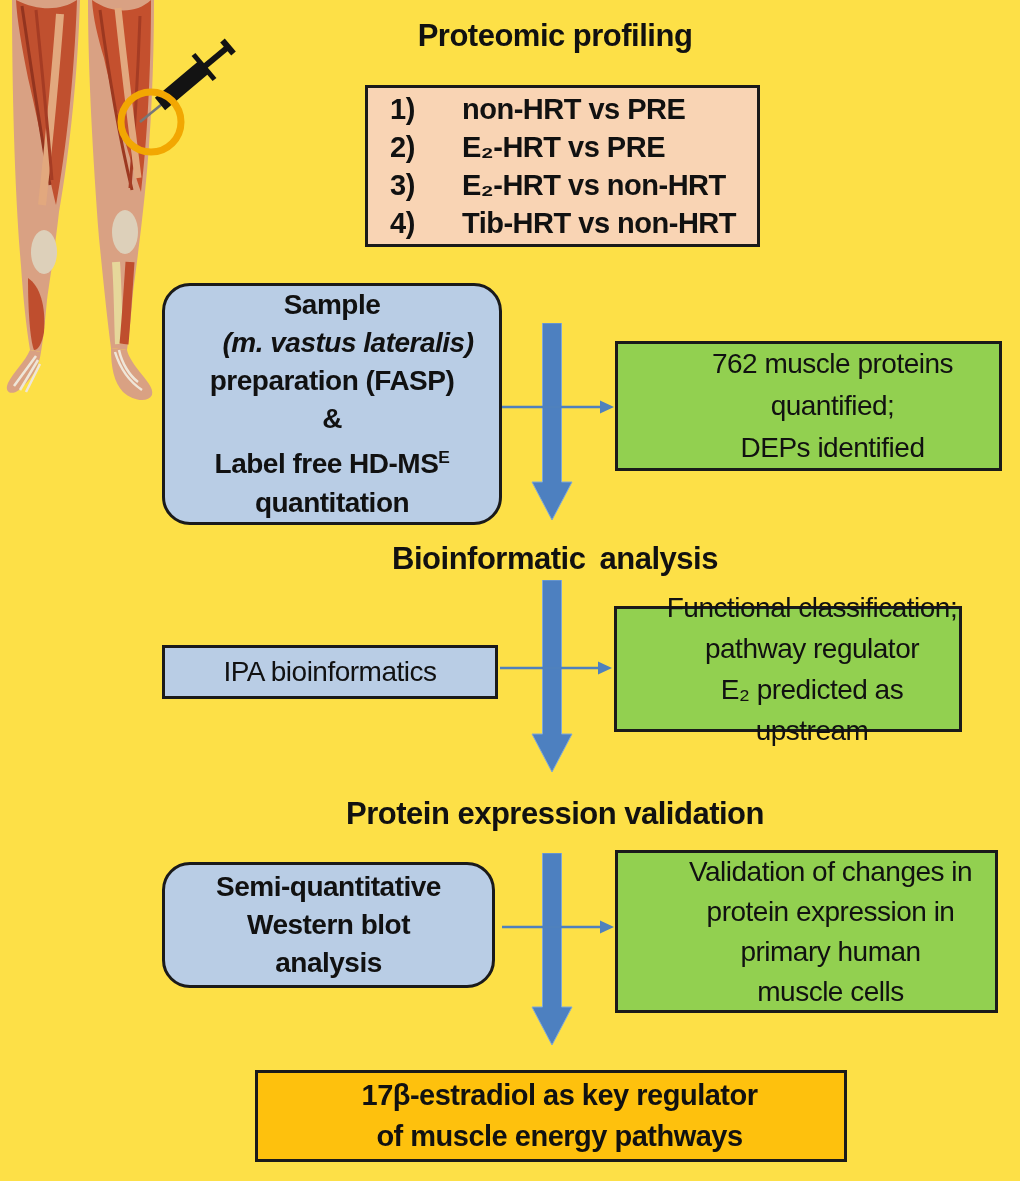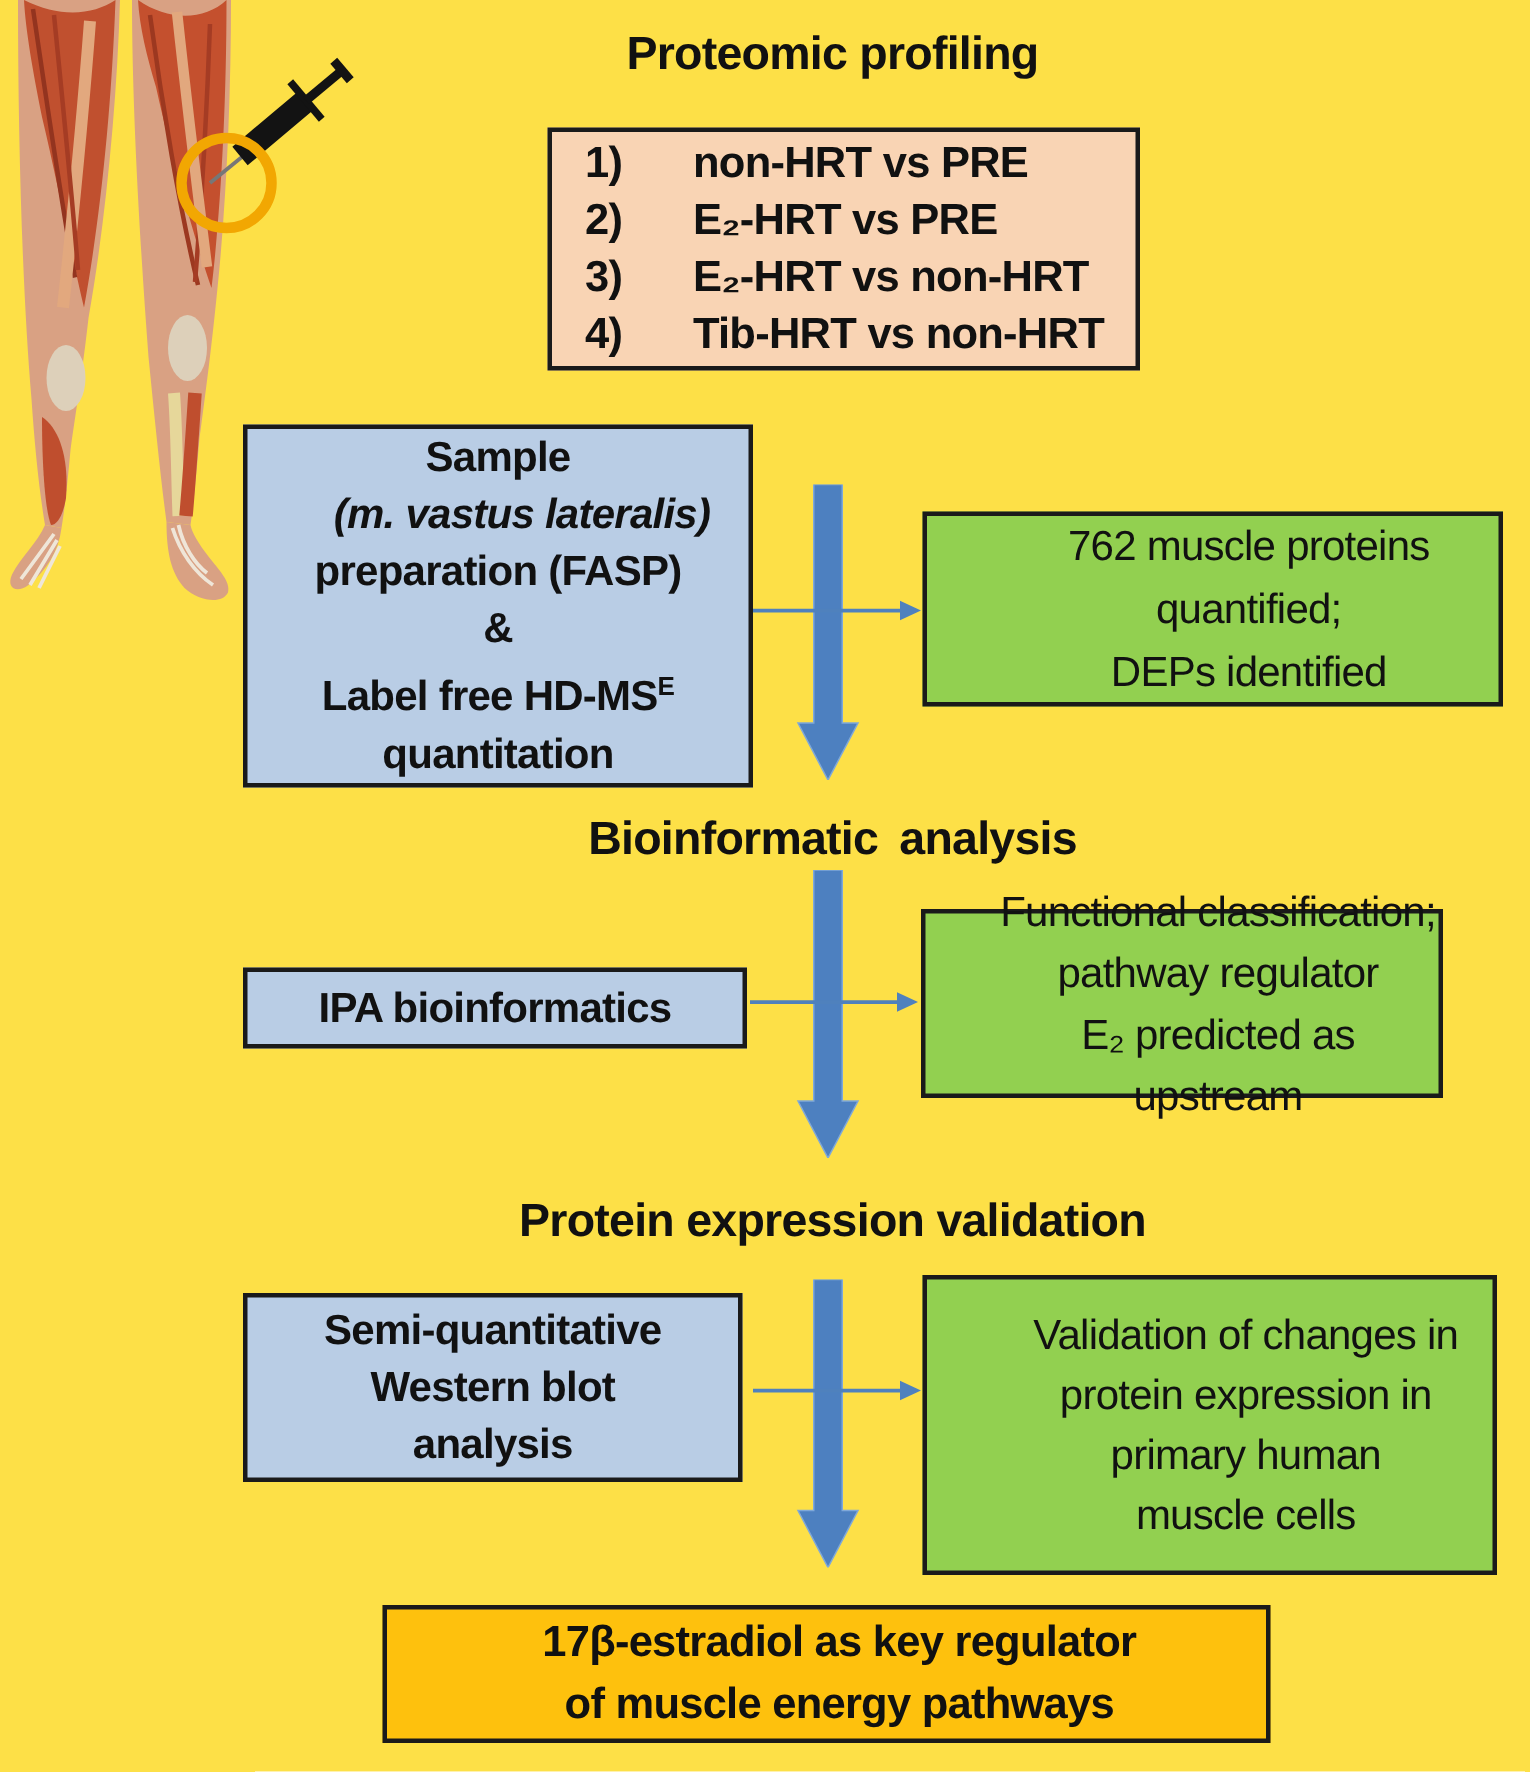--- a/index.html
+++ b/index.html
@@ -17,29 +17,29 @@
   }
   .peach{background:#f9d4b4;}
   .blue{background:#b9cde5;}
   .green{background:#92d050;}
   .orange{background:#fec10d;padding-left:17px;}
   .peach .row{
     display:grid;grid-template-columns:72px 1fr;align-items:center;
     height:38px;padding-left:22px;text-align:left;
     font-weight:700;font-size:29px;letter-spacing:-0.5px;
   }
-  .blue-text{font-weight:700;font-size:28px;letter-spacing:-0.5px;line-height:38px;color:#111;}
+  .blue-text{font-weight:700;font-size:28px;letter-spacing:-0.5px;line-height:38px;color:#111;border-radius:28px;}
   .green-text{font-weight:400;font-size:28px;letter-spacing:-0.5px;color:#111;padding-left:48px;}
   .g1{line-height:42px;}
   .g2{line-height:41px;}
   .g3{line-height:40px;}
   .it{font-style:italic;padding-left:32px;}
   sup{font-size:0.62em;vertical-align:super;}
   .orange-text{font-weight:700;font-size:29px;letter-spacing:-0.5px;line-height:41px;}
-  .ipa-text{font-weight:700;font-size:28px;letter-spacing:-0.5px;line-height:48px;}
+  .ipa-text{font-weight:400;font-size:28px;letter-spacing:-0.5px;line-height:48px;}
   svg{display:block;}
 </style>
 </head>
 <body>
 
 <div class="canvas">
 
   <svg class="abs" style="left:0;top:0;" width="255" height="440" viewBox="0 0 255 440">
 
     <g>
@@ -154,21 +154,21 @@
     <div>Semi-quantitative</div>
     <div>Western blot</div>
     <div>analysis</div>
   </div>
 
   <svg class="abs" style="left:500px;top:917px;" width="118" height="20" viewBox="0 0 118 20">
     <line x1="2" y1="10" x2="100" y2="10" stroke="#4f81bd" stroke-width="2.5"></line>
     <polygon points="100,3.5 114,10 100,16.5" fill="#4f81bd"></polygon>
   </svg>
 
-  <div class="box green green-text g3" style="left:615px;top:850px;width:383px;height:200px;">
+  <div class="box green green-text g3" style="left:615px;top:850px;width:383px;height:163px;">
     <div>Validation of changes in</div>
     <div>protein expression in</div>
     <div>primary human</div>
     <div>muscle cells</div>
   </div>
 
   <div class="box orange orange-text" style="left:255px;top:1070px;width:592px;height:92px;">
     <div>17β-estradiol as key regulator</div>
     <div>of muscle energy pathways</div>
   </div>

